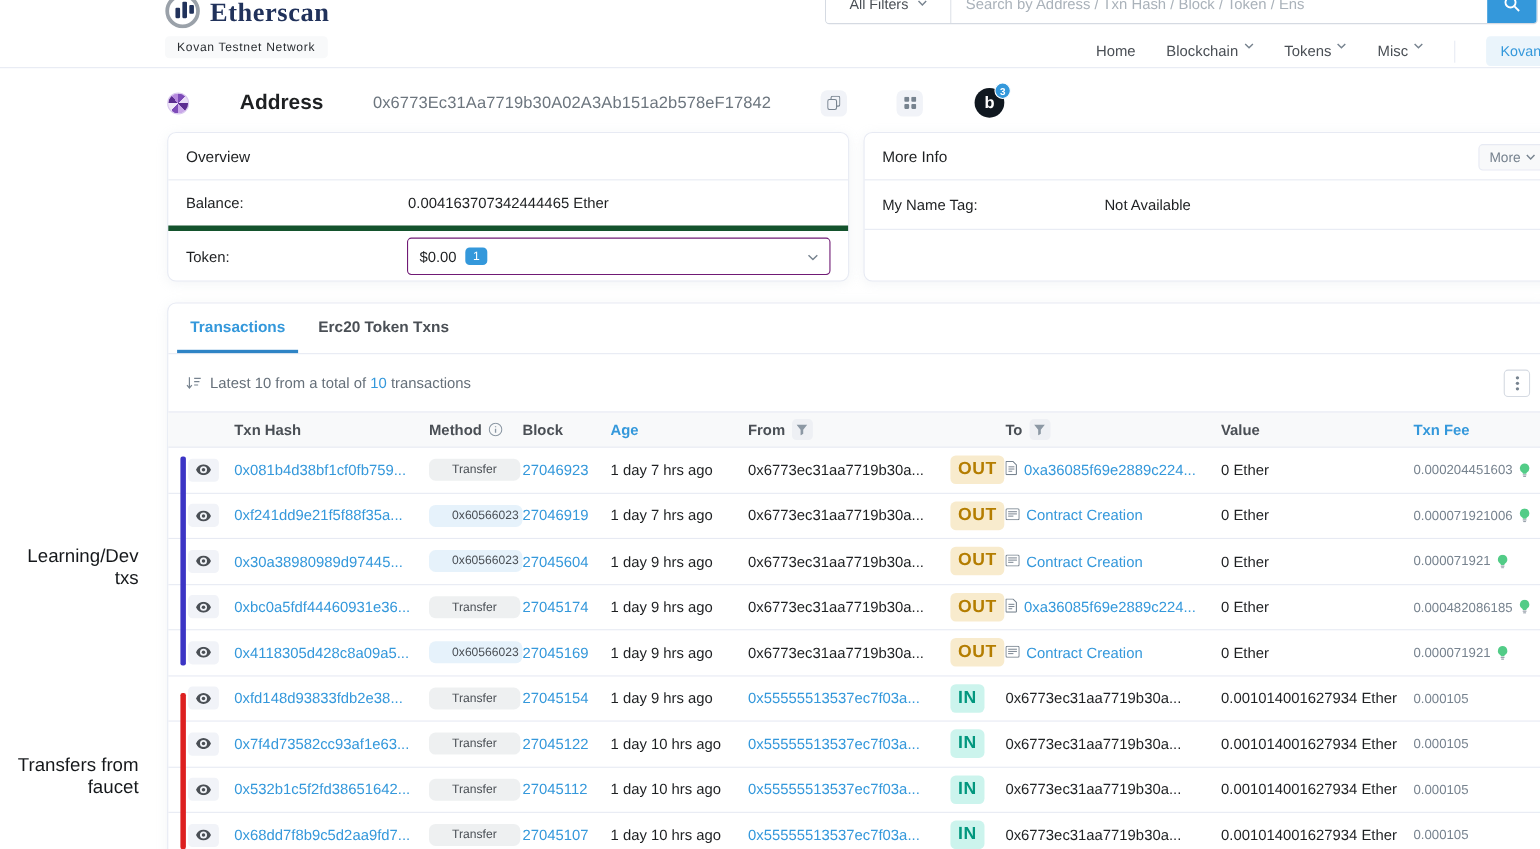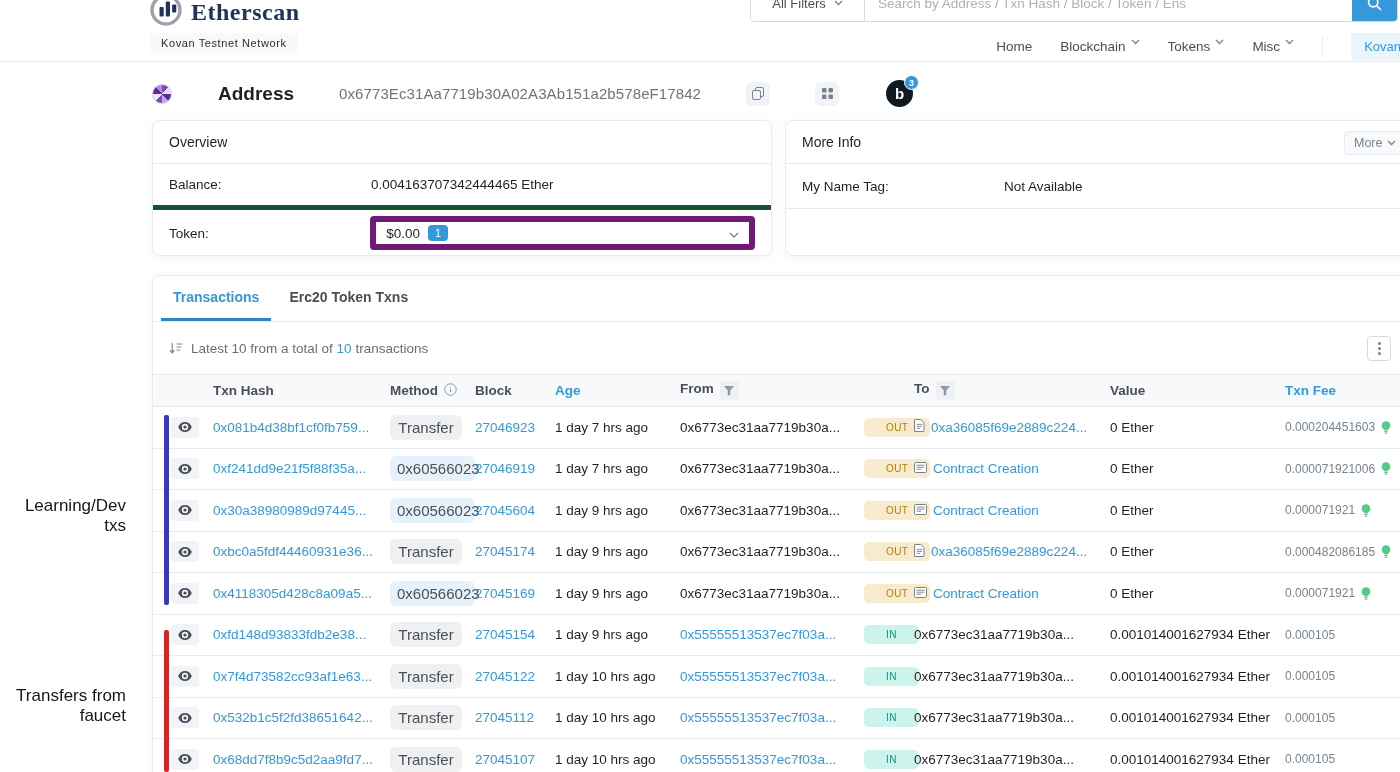--- a/index.html
+++ b/index.html
@@ -36,21 +36,21 @@
   
   .card { position:absolute; background:#fff; border:1px solid #e7eaf3; border-radius:8px; box-shadow:0 2px 10px rgba(189,197,209,.18); }
   .card-head { display:flex; align-items:center; justify-content:space-between; padding:0 16px; height:43px; border-bottom:1px solid #e7eaf3; }
   .card-title { font-size:14px; font-weight:normal; color:#1e2022; }
   .overview { left:152px; top:120px; width:620px; height:136px; }
   .kv-row { display:flex; align-items:center; padding:0 16px; }
   .kv-label { width:202px; font-size:13.5px; color:#1e2022; }
   .kv-value { font-size:13.5px; color:#1e2022; }
   .ov-balance { height:46px; border-bottom:5px solid #14532d; }
   .ov-token { height:46px; }
-  .token-select { display:flex; align-items:center; width:386px; height:34px; border:6px solid #701a75; border-radius:4px; padding:0 10px; cursor:pointer; background:#fff; }
+  .token-select { display:flex; align-items:center; width:386px; height:34px; border:1px solid #701a75; border-radius:4px; padding:0 10px; cursor:pointer; background:#fff; }
   .token-val { font-size:13.5px; color:#1e2022; }
   .token-count { margin-left:8px; background:#3498db; color:#fff; font-size:11px; padding:2px 7px; border-radius:4px; }
   .token-chev { margin-left:auto; }
 
   .moreinfo { left:785px; top:120px; width:630px; height:136px; }
   .more-btn { position:absolute; left:558px; top:10px; display:flex; align-items:center; gap:5px; background:#f8f9fa; border:1px solid #e7eaf3; border-radius:4px; color:#77838f; font-size:12.5px; padding:4px 9px; cursor:pointer; }
   .mi-row { height:45px; border-bottom:1px solid #e7eaf3; }
   .mi-row .kv-value { margin-left:0; }
 
   
@@ -59,31 +59,31 @@
   .tab { font-size:14px; font-weight:bold; padding:0 12px 13px 12px; cursor:pointer; color:#4a4f55; border-bottom:3px solid transparent; }
   .tab.active { color:#3498db; border-bottom-color:#2e84c5; }
   .summary-row { display:flex; align-items:center; height:52px; padding:0 16px; }
   .summary-text { font-size:13.5px; color:#66707a; margin-left:8px; }
   .summary-count { color:#3498db; }
   .kebab-btn { margin-left:auto; width:24px; height:25px; border:1px solid #d5dae2; border-radius:4px; background:#fff; cursor:pointer; display:flex; flex-direction:column; align-items:center; justify-content:center; gap:2px; }
   .kebab-btn i { width:3px; height:3px; border-radius:50%; background:#77838f; }
 
   .t-grid { display:grid; grid-template-columns:42px 177px 85px 80px 125px 184px 50px 196px 175px 1fr; align-items:center; padding-left:18px; }
   .t-head { height:33px; background:#f8f9fa; border-top:1px solid #e7eaf3; border-bottom:1px solid #e7eaf3; font-size:13.5px; font-weight:bold; color:#4a4f55; }
-  .t-head .hcell { display:flex; gap:6px; }
+  .t-head .hcell { display:flex; align-items:center; gap:6px; }
   .h-link { color:#3498db; cursor:pointer; }
   .filter-btn { width:19px; height:19px; border:none; border-radius:4px; background:#eef0f4; display:flex; align-items:center; justify-content:center; cursor:pointer; }
   .t-row { height:41.5px; border-bottom:1px solid #e7eaf3; font-size:13.5px; }
   .lnk { color:#3498db; text-decoration:none; cursor:pointer; }
   .plain { color:#1e2022; }
   .eye-btn { width:28px; height:21px; border:none; border-radius:4px; background:#f1f3f8; display:flex; align-items:center; justify-content:center; cursor:pointer; }
-  .m-badge { display:inline-block; min-width:72px; text-align:center; background:rgba(119,131,143,.12); color:#4a4f55; font-size:15px; padding:4px 7px; border-radius:6px; }
+  .m-badge { display:inline-block; min-width:72px; text-align:center; background:rgba(119,131,143,.12); color:#4a4f55; font-size:11px; padding:4px 21px; border-radius:6px; }
   .m-badge.hex { background:rgba(52,152,219,.12); }
   .c-method { display:flex; justify-content:flex-start; }
-  .dir-badge { display:inline-block; font-size:10px; font-weight:normal; letter-spacing:.4px; padding:4px 22px; border-radius:5px; }
+  .dir-badge { display:inline-block; font-size:16px; font-weight:bold; letter-spacing:.4px; padding:4px 7px; border-radius:5px; }
   .dir-badge.out { background:rgba(219,154,4,.2); color:#b47d00; }
   .dir-badge.in { background:rgba(0,201,167,.2); color:#02977e;text-align:center; }
   .c-to { display:flex; align-items:center; gap:6px; }
   .c-fee { display:flex; align-items:center; gap:5px; }
   .fee-text { font-size:12px; color:#77838f; }
   .bulb { display:inline-flex; }
 
   
   .ann-bar { position:absolute; width:5px; border-radius:2px; z-index:6; }
   .bar-dev { left:164px; top:415px; height:190px; }

